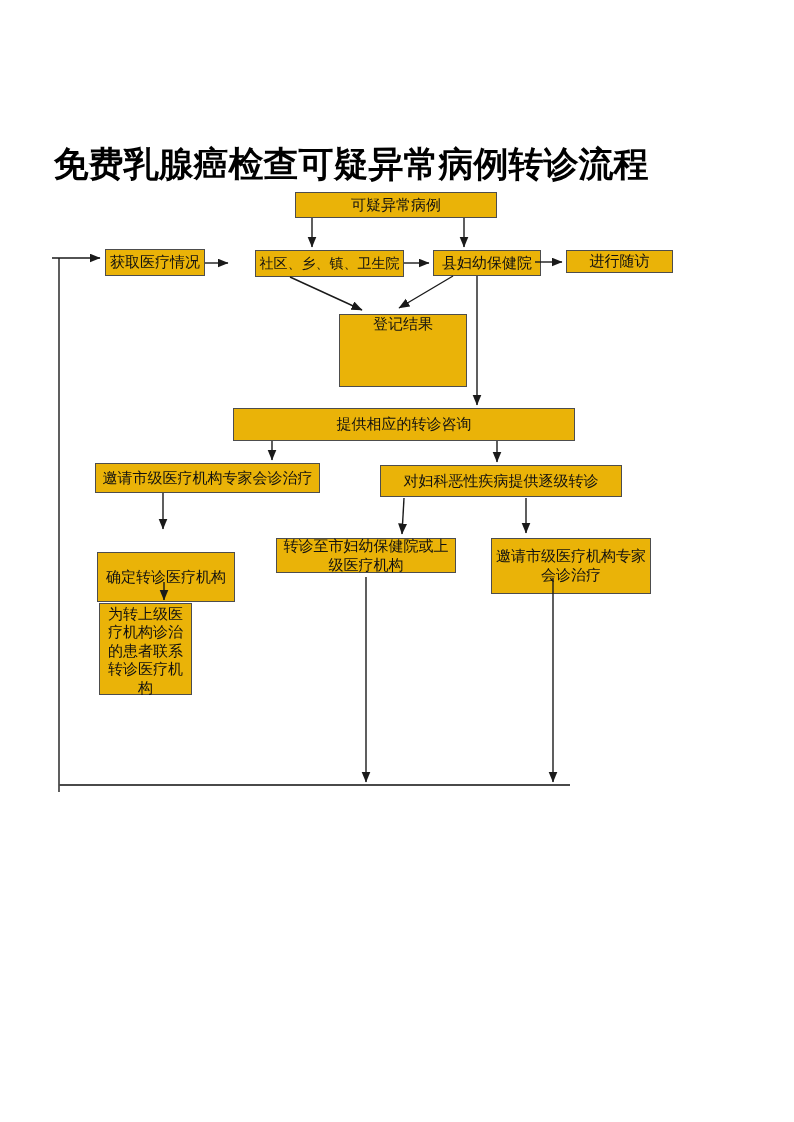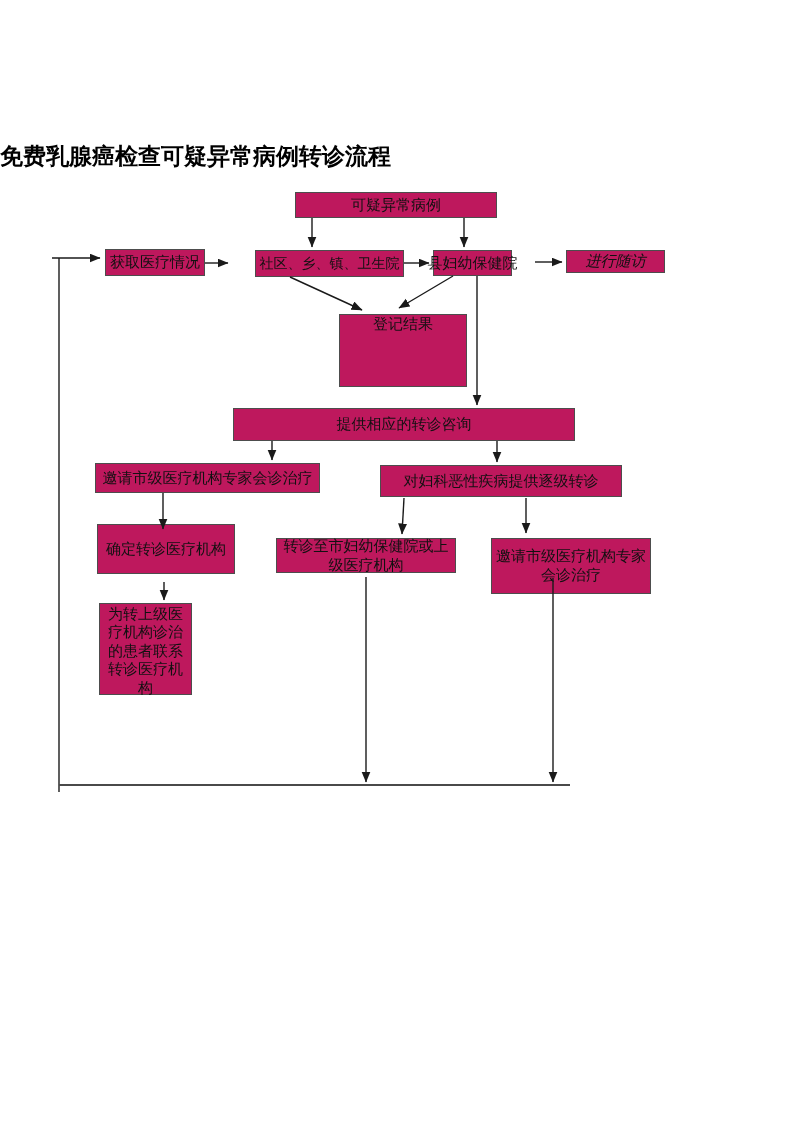--- a/index.html
+++ b/index.html
@@ -12,51 +12,52 @@
   #page {
     position: relative;
     width: 794px; height: 1122px;
     background: #ffffff;
     overflow: hidden;
   }
   #doc-title {
     position: absolute;
     left: 0; top: 141px;
     width: 702px;
-    font-size: 23px;
+    text-align: center;
+    font-size: 35px;
     font-weight: bold;
     letter-spacing: 0px;
     color: #000000;
     white-space: nowrap;
   }
   .node {
     position: absolute;
     box-sizing: border-box;
     border: 1px solid #4d4d4d;
-    background: #be185d;
+    background: #eab308;
     display: flex;
     align-items: center;
     justify-content: center;
     font-size: 15px;
     line-height: 19px;
     text-align: center;
     color: #111111;
   }
   .nowrap { white-space: nowrap; }
   #n-suspicious { left:295px; top:192px; width:202px; height:26px; }
   #n-obtain     { left:105px; top:249px; width:100px; height:27px; }
   #n-community  { left:255px; top:250px; width:149px; height:27px; font-size:14px; }
-  #n-county     { left:433px; top:250px; width:79px; height:26px; }
-  #n-followup   { left:566px; top:250px; width:99px; height:23px;font-style:italic; }
+  #n-county     { left:433px; top:250px; width:108px; height:26px; }
+  #n-followup   { left:566px; top:250px; width:107px; height:23px; }
   #n-register   { left:339px; top:314px; width:128px; height:73px;
                   align-items:flex-start; padding-top:0; }
   #n-consult    { left:233px; top:408px; width:342px; height:33px; }
   #n-respect    { left:95px;  top:463px; width:225px; height:30px; }
   #n-stepwise   { left:380px; top:465px; width:242px; height:32px; }
-  #n-determine  { left:97px;  top:524px; width:138px; height:50px; }
+  #n-determine  { left:97px;  top:552px; width:138px; height:50px; }
   #n-refercity  { left:276px; top:538px; width:180px; height:35px; padding:0 5px; }
   #n-invite     { left:491px; top:538px; width:160px; height:56px; padding:0 4px; }
   #n-contact    { left:99px;  top:603px; width:93px;  height:92px;
                   line-height:18.4px; align-items:flex-start; padding:1px 8px 0 8px; }
   #connector-layer {
     position: absolute; left: 0; top: 0;
     width: 794px; height: 1122px;
     pointer-events: none;
   }
   #connector-layer line, #connector-layer path.conn {

